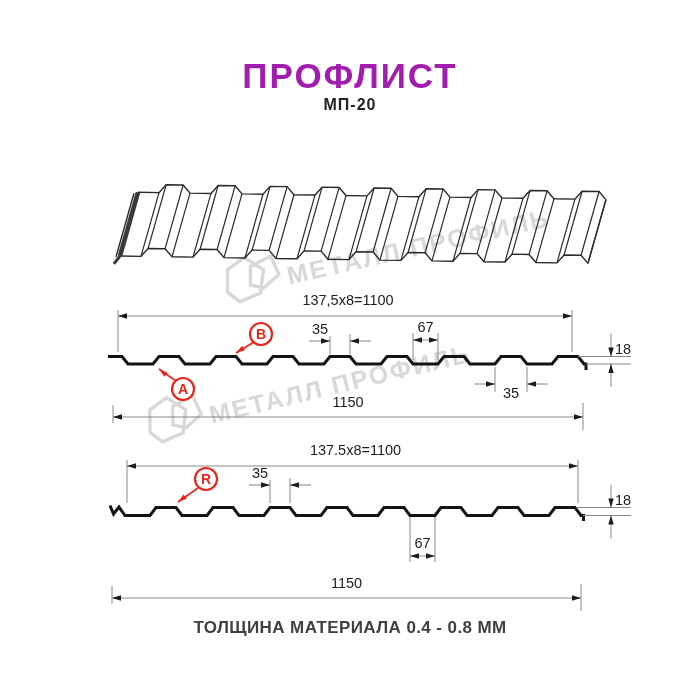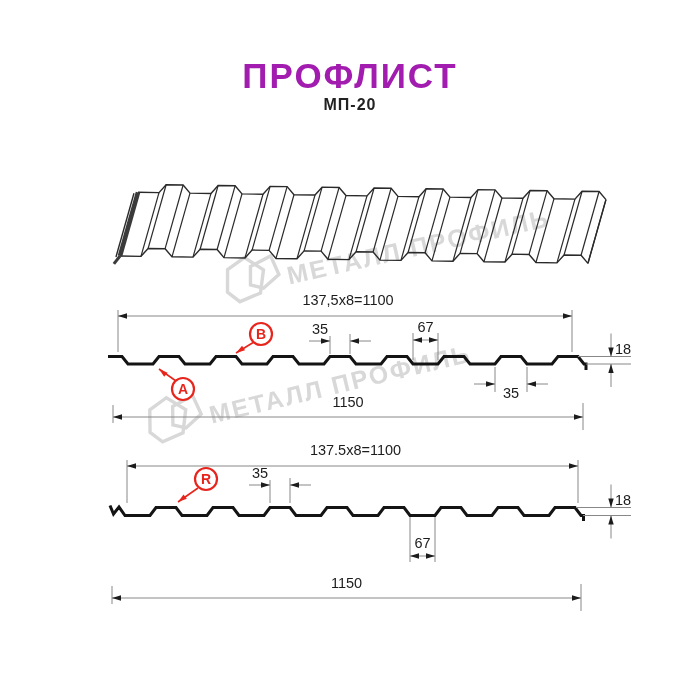--- a/index.html
+++ b/index.html
@@ -173,13 +173,14 @@
         <path d="M0,0 L-9,2.7 L-9,-2.7 Z" transform="translate(611,515.5) rotate(-90)" fill="#1c1c1c"></path>
         <text x="615" y="504.5" font-size="14.5" text-anchor="start" fill="#1c1c1c" font-weight="normal">18</text>
         <g>
           <line x1="198" y1="488" x2="178" y2="502" stroke="#e7251c" stroke-width="1.6"></line>
           <path d="M0,0 L-9,2.7 L-9,-2.7 Z" transform="translate(178,502) rotate(143)" fill="#e7251c"></path>
           <circle cx="206" cy="479" r="11" fill="#fff" stroke="#e7251c" stroke-width="2.2"></circle>
           <text x="206" y="484" font-size="14" text-anchor="middle" fill="#e7251c" font-weight="bold">R</text>
         </g>
       </g>
     </svg>
+  <div class="footnote">ТОЛЩИНА МАТЕРИАЛА 0.4 - 0.8 ММ</div>
 </div>
 
 </body></html>

